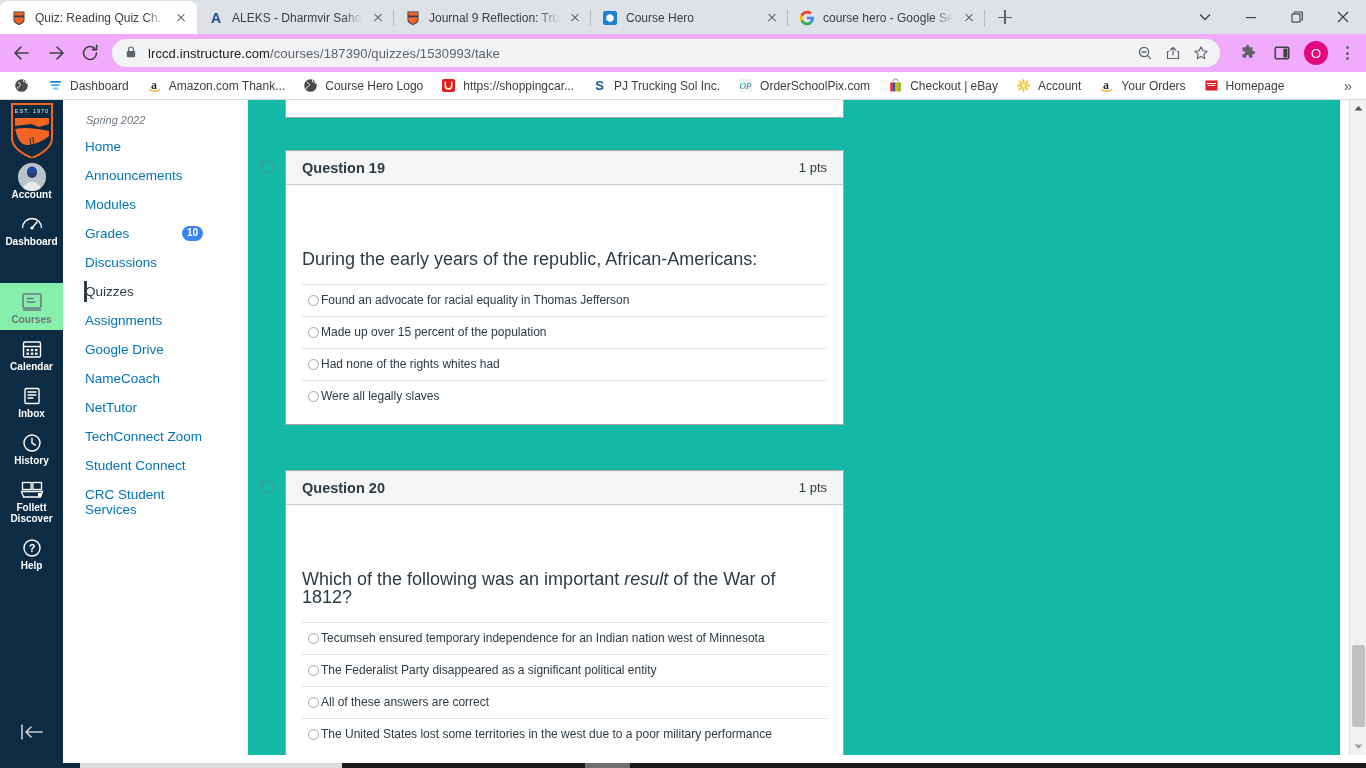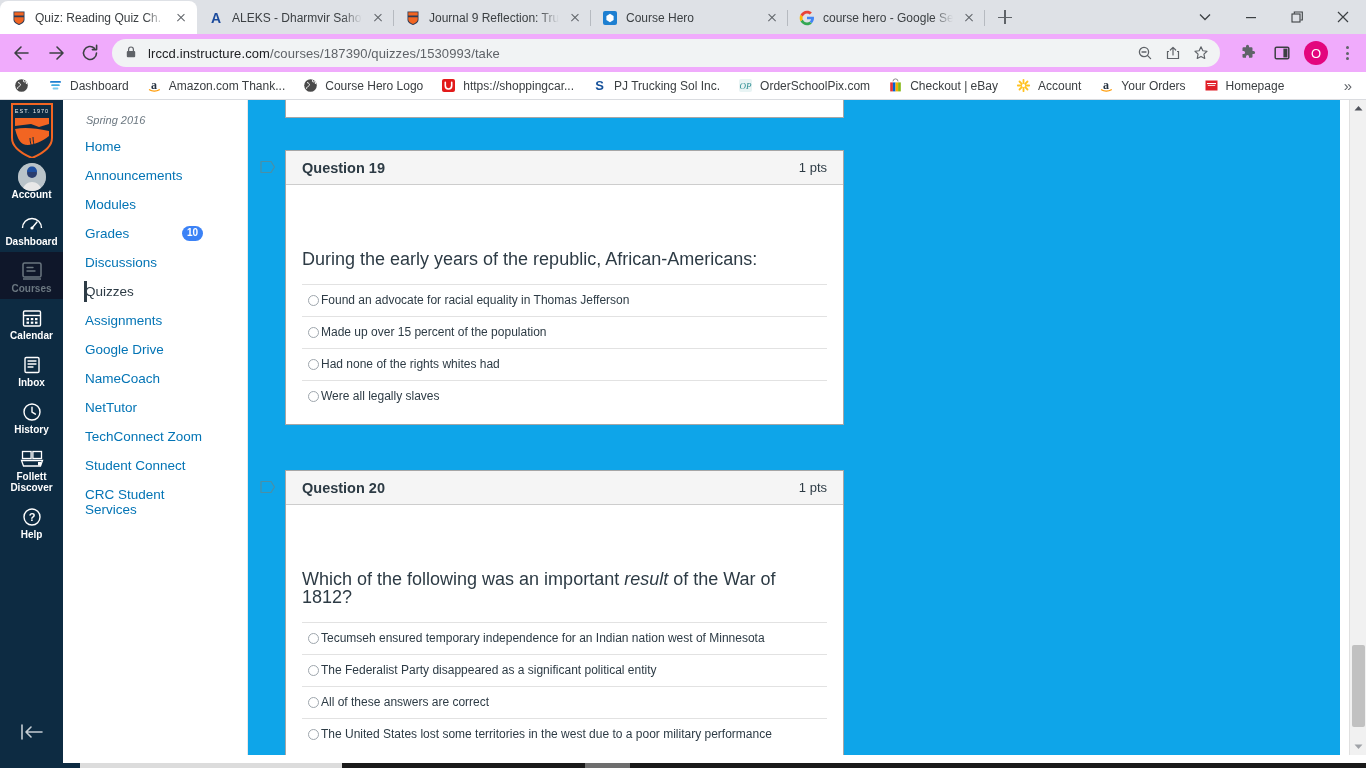--- a/index.html
+++ b/index.html
@@ -116,21 +116,21 @@
     background: #0d2b42;
     display: flex; flex-direction: column; align-items: center;
   }
   .gnav .crest {
     width: 46px; height: 56px; margin-top: 2px; position: relative;
   }
   .gnav-item {
     width: 63px; padding: 7px 0 5px; text-align: center;
     color: #ffffff; font-size: 10px; line-height: 11px; font-weight: 600;
   }
-  .gnav-item.current { background: #0f172a; color: #6b7780; }
+  .gnav-item.current { background: #86efac; color: #6b7780; margin-top: 31px; }
   .gnav-item .gi { height: 24px; display: flex; align-items: center; justify-content: center; }
   .gnav-avatar {
     width: 28px; height: 28px; border-radius: 50%;
     background: #9aa6ad; display: block; margin: 0 auto;
     position: relative; overflow: hidden;
   }
   .gnav-spacer { flex: 1 1 auto; }
   .gnav-collapse { width: 63px; height: 46px; display:flex; align-items:center; justify-content:center; }
 
   
@@ -155,21 +155,21 @@
   .cn-badge {
     background: #3b82f6; color: #fff; border-radius: 10px;
     font-size: 10px; font-weight: 700; line-height: 14px;
     min-width: 20px; height: 15px; text-align: center; padding: 0 5px;
     margin-right: 32px;
   }
 
   
   .content {
     position: absolute; left: 248px; top: 0; right: 26px; height: 655px;
-    background: #0ea5e9; padding-left: 0;
+    background: #14b8a6; padding-left: 0;
   }
   .qwrap { position: relative; margin-left: 12px; }
 
   .flagicon {
     position: absolute; left: 0px; top: 10px;
     width: 16px; height: 14px;
   }
 
   .qbox {
     margin-left: 25px; width: 559px;
@@ -625,21 +625,21 @@
       <div class="gnav-spacer"></div>
 
       <div class="gnav-collapse">
         <svg width="26" height="20" viewBox="0 0 26 20">
             <path d="M3 3v14M23 10H7M12 5l-5 5 5 5" stroke="#c5cdd3" stroke-width="1.6" fill="none" stroke-linecap="round" stroke-linejoin="round"></path>
           </svg>
       </div>
     </nav>
 
     <nav class="coursenav">
-      <div class="term">Spring 2016</div>
+      <div class="term">Spring 2022</div>
 
       <div class="cn-item">
           <span class="lbl">Home</span>
         </div>
       <div class="cn-item">
           <span class="lbl">Announcements</span>
         </div>
       <div class="cn-item">
           <span class="lbl">Modules</span>
         </div>

